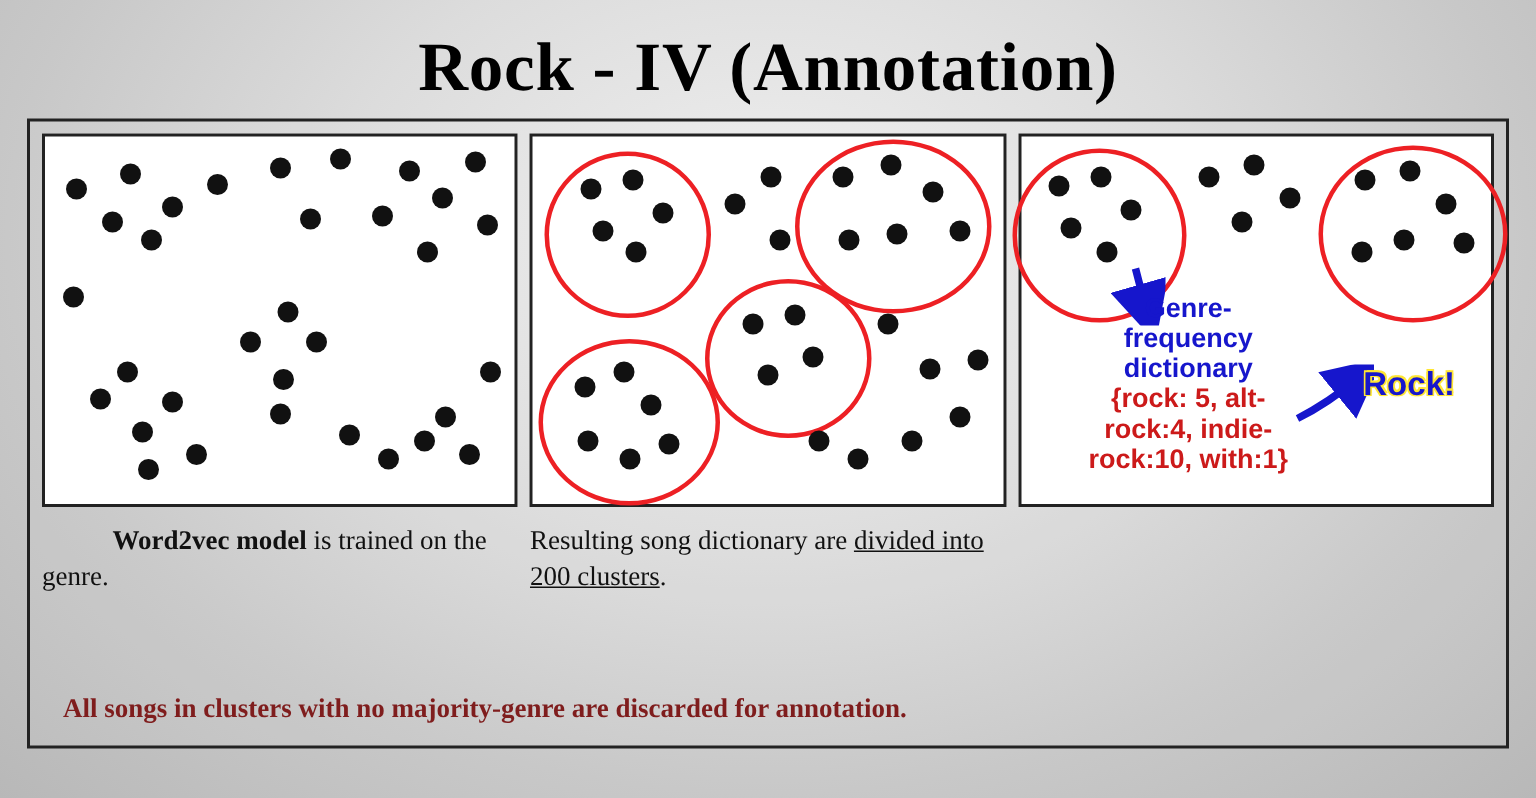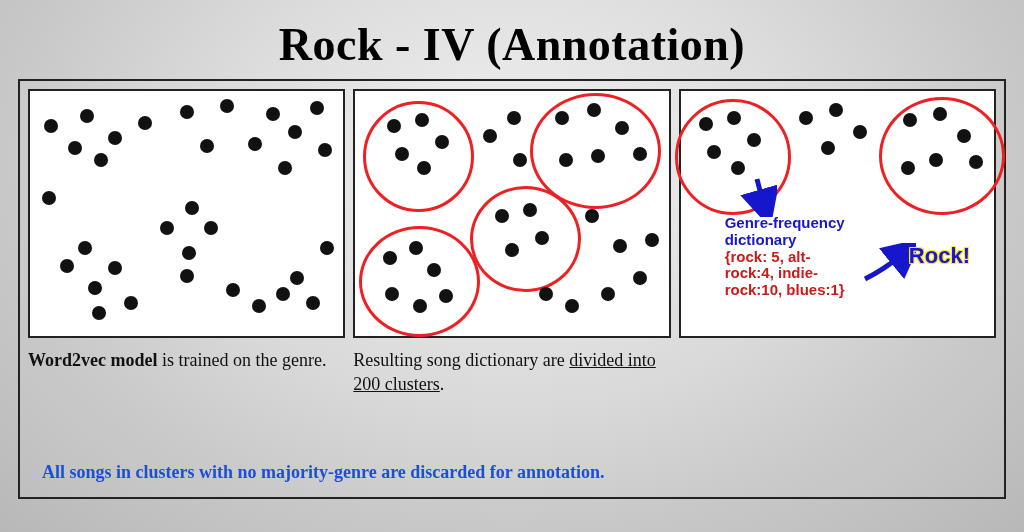--- a/index.html
+++ b/index.html
@@ -49,38 +49,38 @@
     border-radius:50%;
     background:transparent;
   }
   .caption{
     font-size:18px;
     line-height:1.35;
     margin-top:10px;
     color:#111;
     font-family:Georgia,serif;
   }
-  .caption b{font-weight:900;}
+  .caption b{font-weight:900;margin-left:47px;}
   .caption u{text-decoration:underline;}
   .footnote{
-    color:#1d4ed8;
+    color:#7f1d1d;
     font-size:18px;
     font-weight:700;
     position:absolute;
     left:22px;
     bottom:14px;
   }
   
   .anno-dict{
     position:absolute;
-    left:44px;top:124px;
+    left:44px;top:104px;
     width:135px;
-    text-align:left;
+    text-align:center;
     font-family:Arial,Helvetica,sans-serif;
-    font-size:15px;
+    font-size:18px;
     line-height:1.12;
     font-weight:700;
   }
   .anno-dict .blue{color:#1616cc;display:block;}
   .anno-dict .red{color:#cc1a1a;display:block;}
   .anno-rock{
     position:absolute;
     right:24px;top:152px;
     font-family:Arial,Helvetica,sans-serif;
     font-size:22px;
@@ -215,21 +215,21 @@
           <defs>
               <marker id="ah1" markerWidth="8" markerHeight="8" refX="4" refY="4" orient="auto">
                 <path d="M0,0 L8,4 L0,8 Z" fill="#1616cc"></path>
               </marker>
             </defs>
           <path d="M20,2 Q24,18 28,32" stroke="#1616cc" stroke-width="5" fill="none" marker-end="url(#ah1)"></path>
         </svg>
 
         <div class="anno-dict">
           <span class="blue">Genre-frequency dictionary</span>
-          <span class="red">{rock: 5, alt-rock:4, indie-rock:10, blues:1}</span>
+          <span class="red">{rock: 5, alt-rock:4, indie-rock:10, with:1}</span>
         </div>
 
         <svg class="arrow" style="left:180px;top:152px;width:55px;height:40px" viewBox="0 0 55 40">
           <defs>
               <marker id="ah2" markerWidth="8" markerHeight="8" refX="4" refY="4" orient="auto">
                 <path d="M0,0 L8,4 L0,8 Z" fill="#1616cc"></path>
               </marker>
             </defs>
           <path d="M4,36 Q24,26 46,8" stroke="#1616cc" stroke-width="5" fill="none" marker-end="url(#ah2)"></path>
         </svg>

